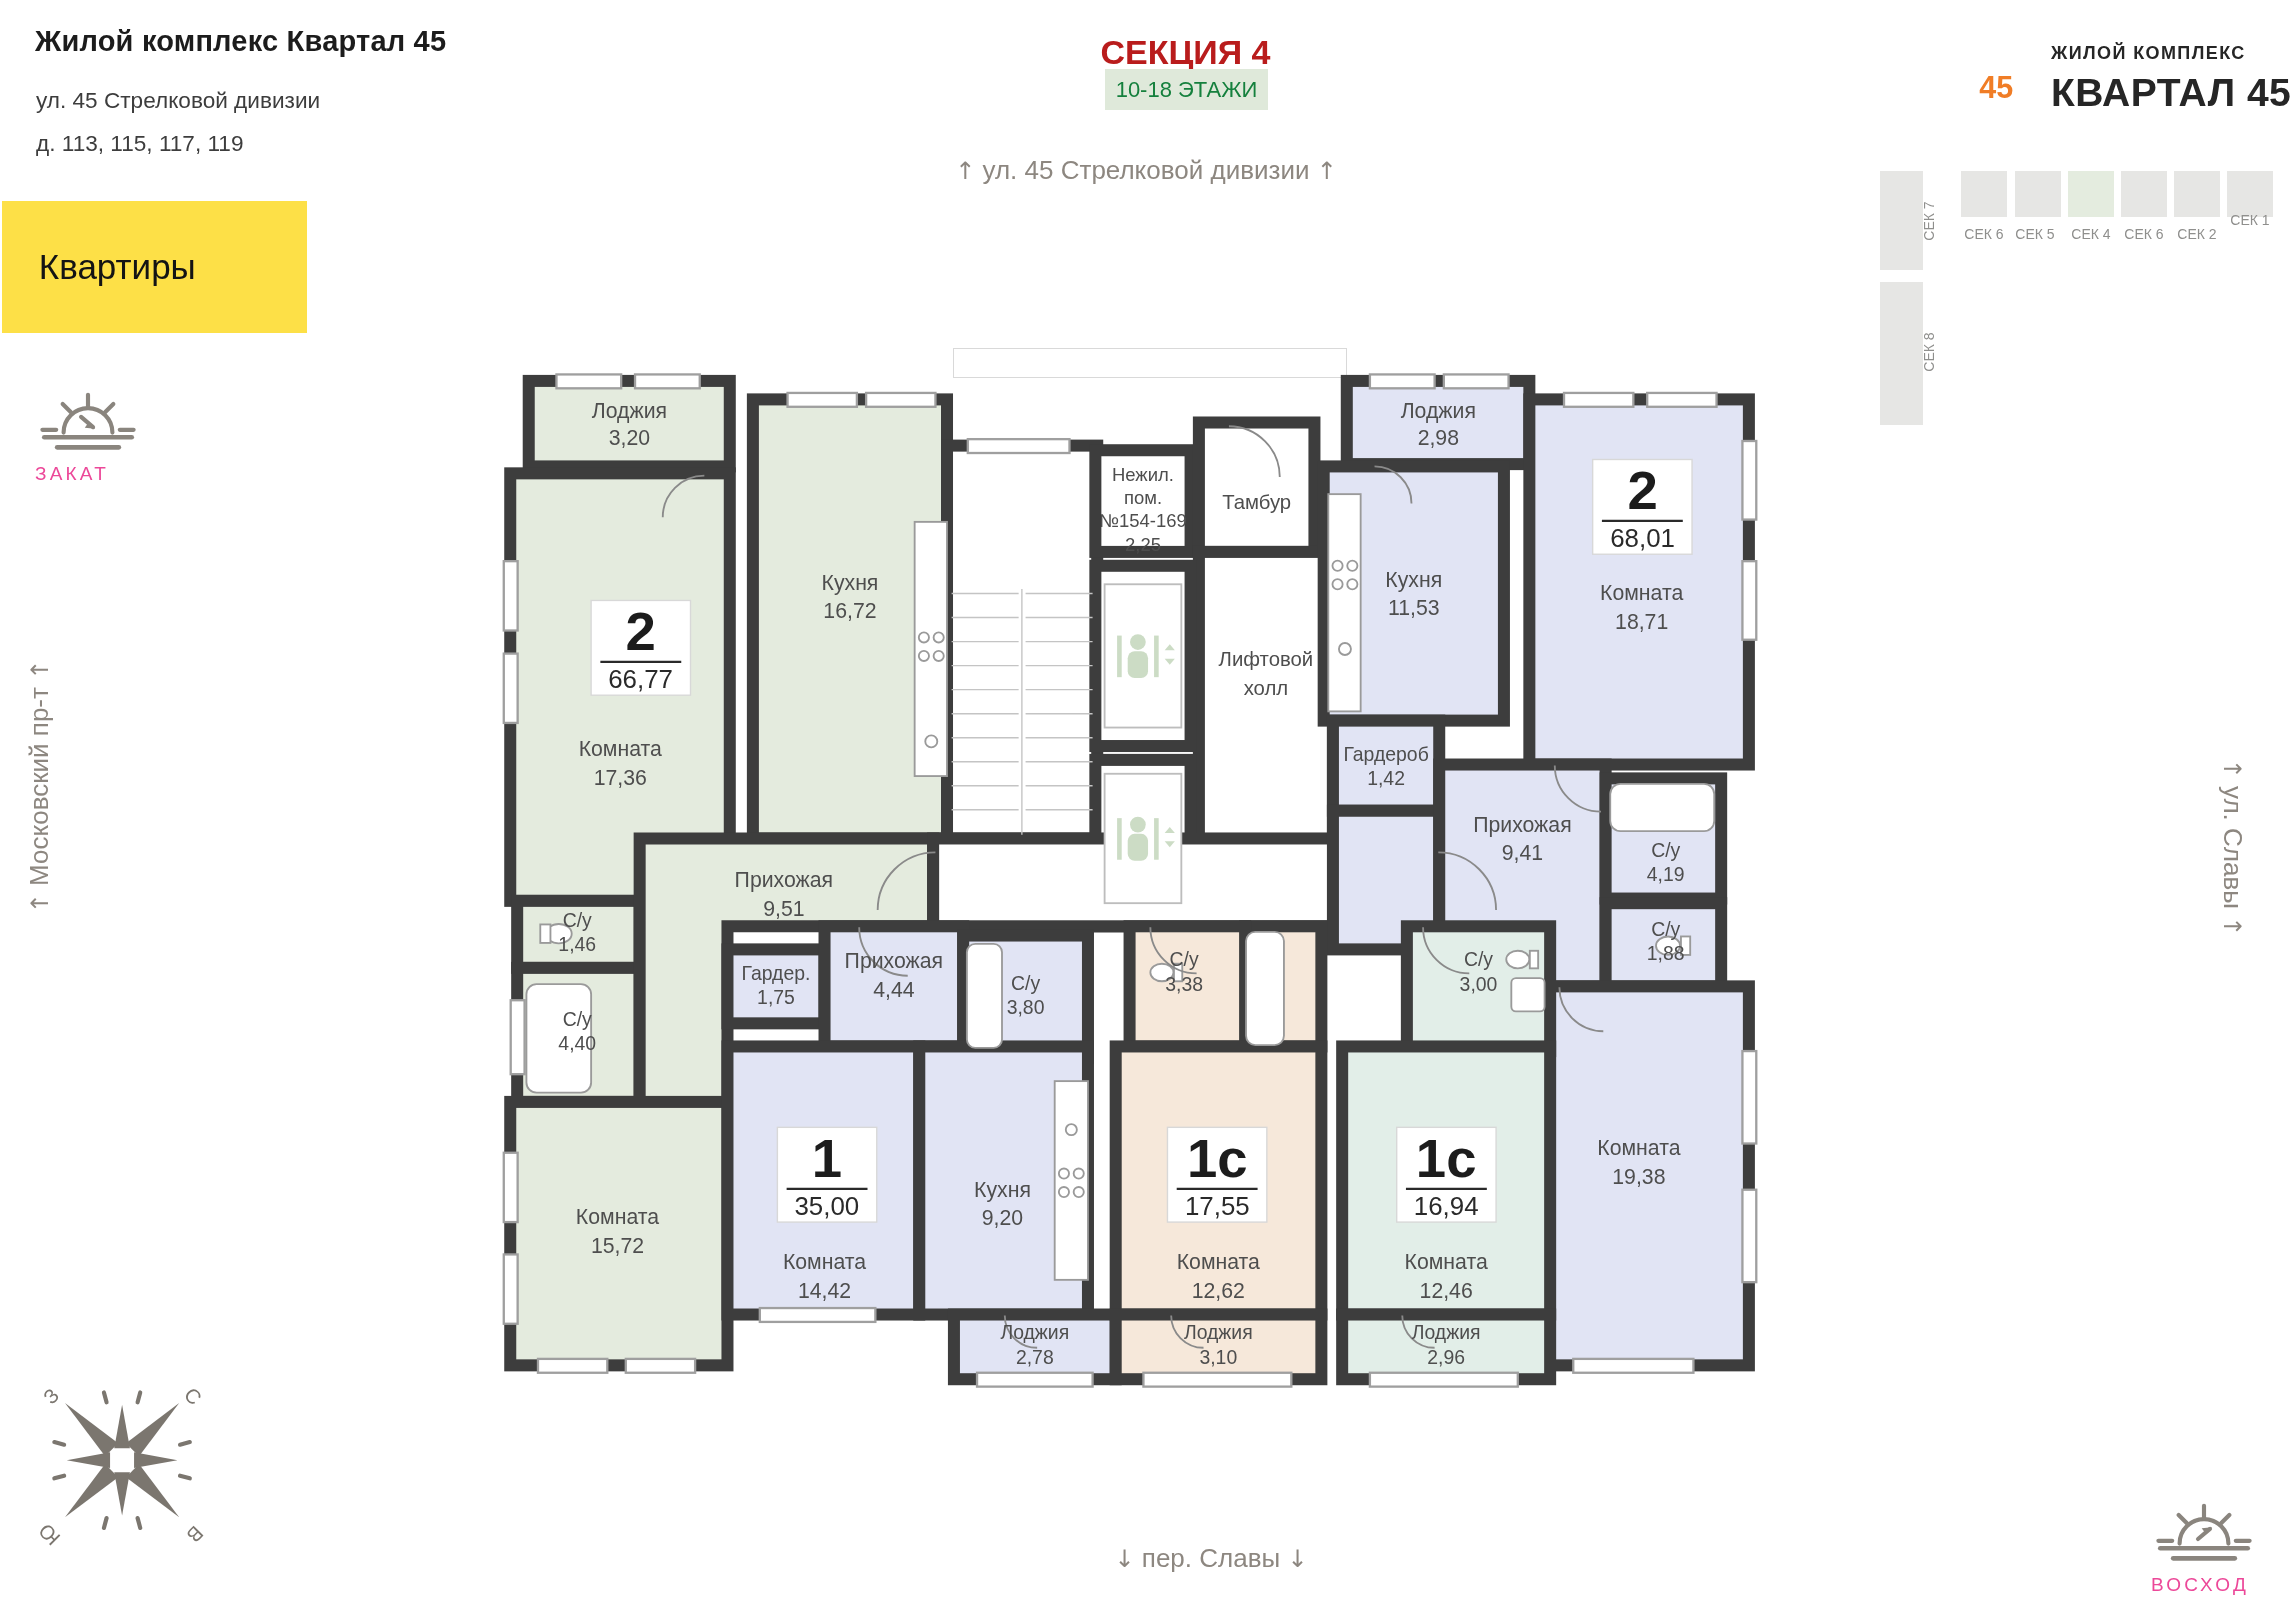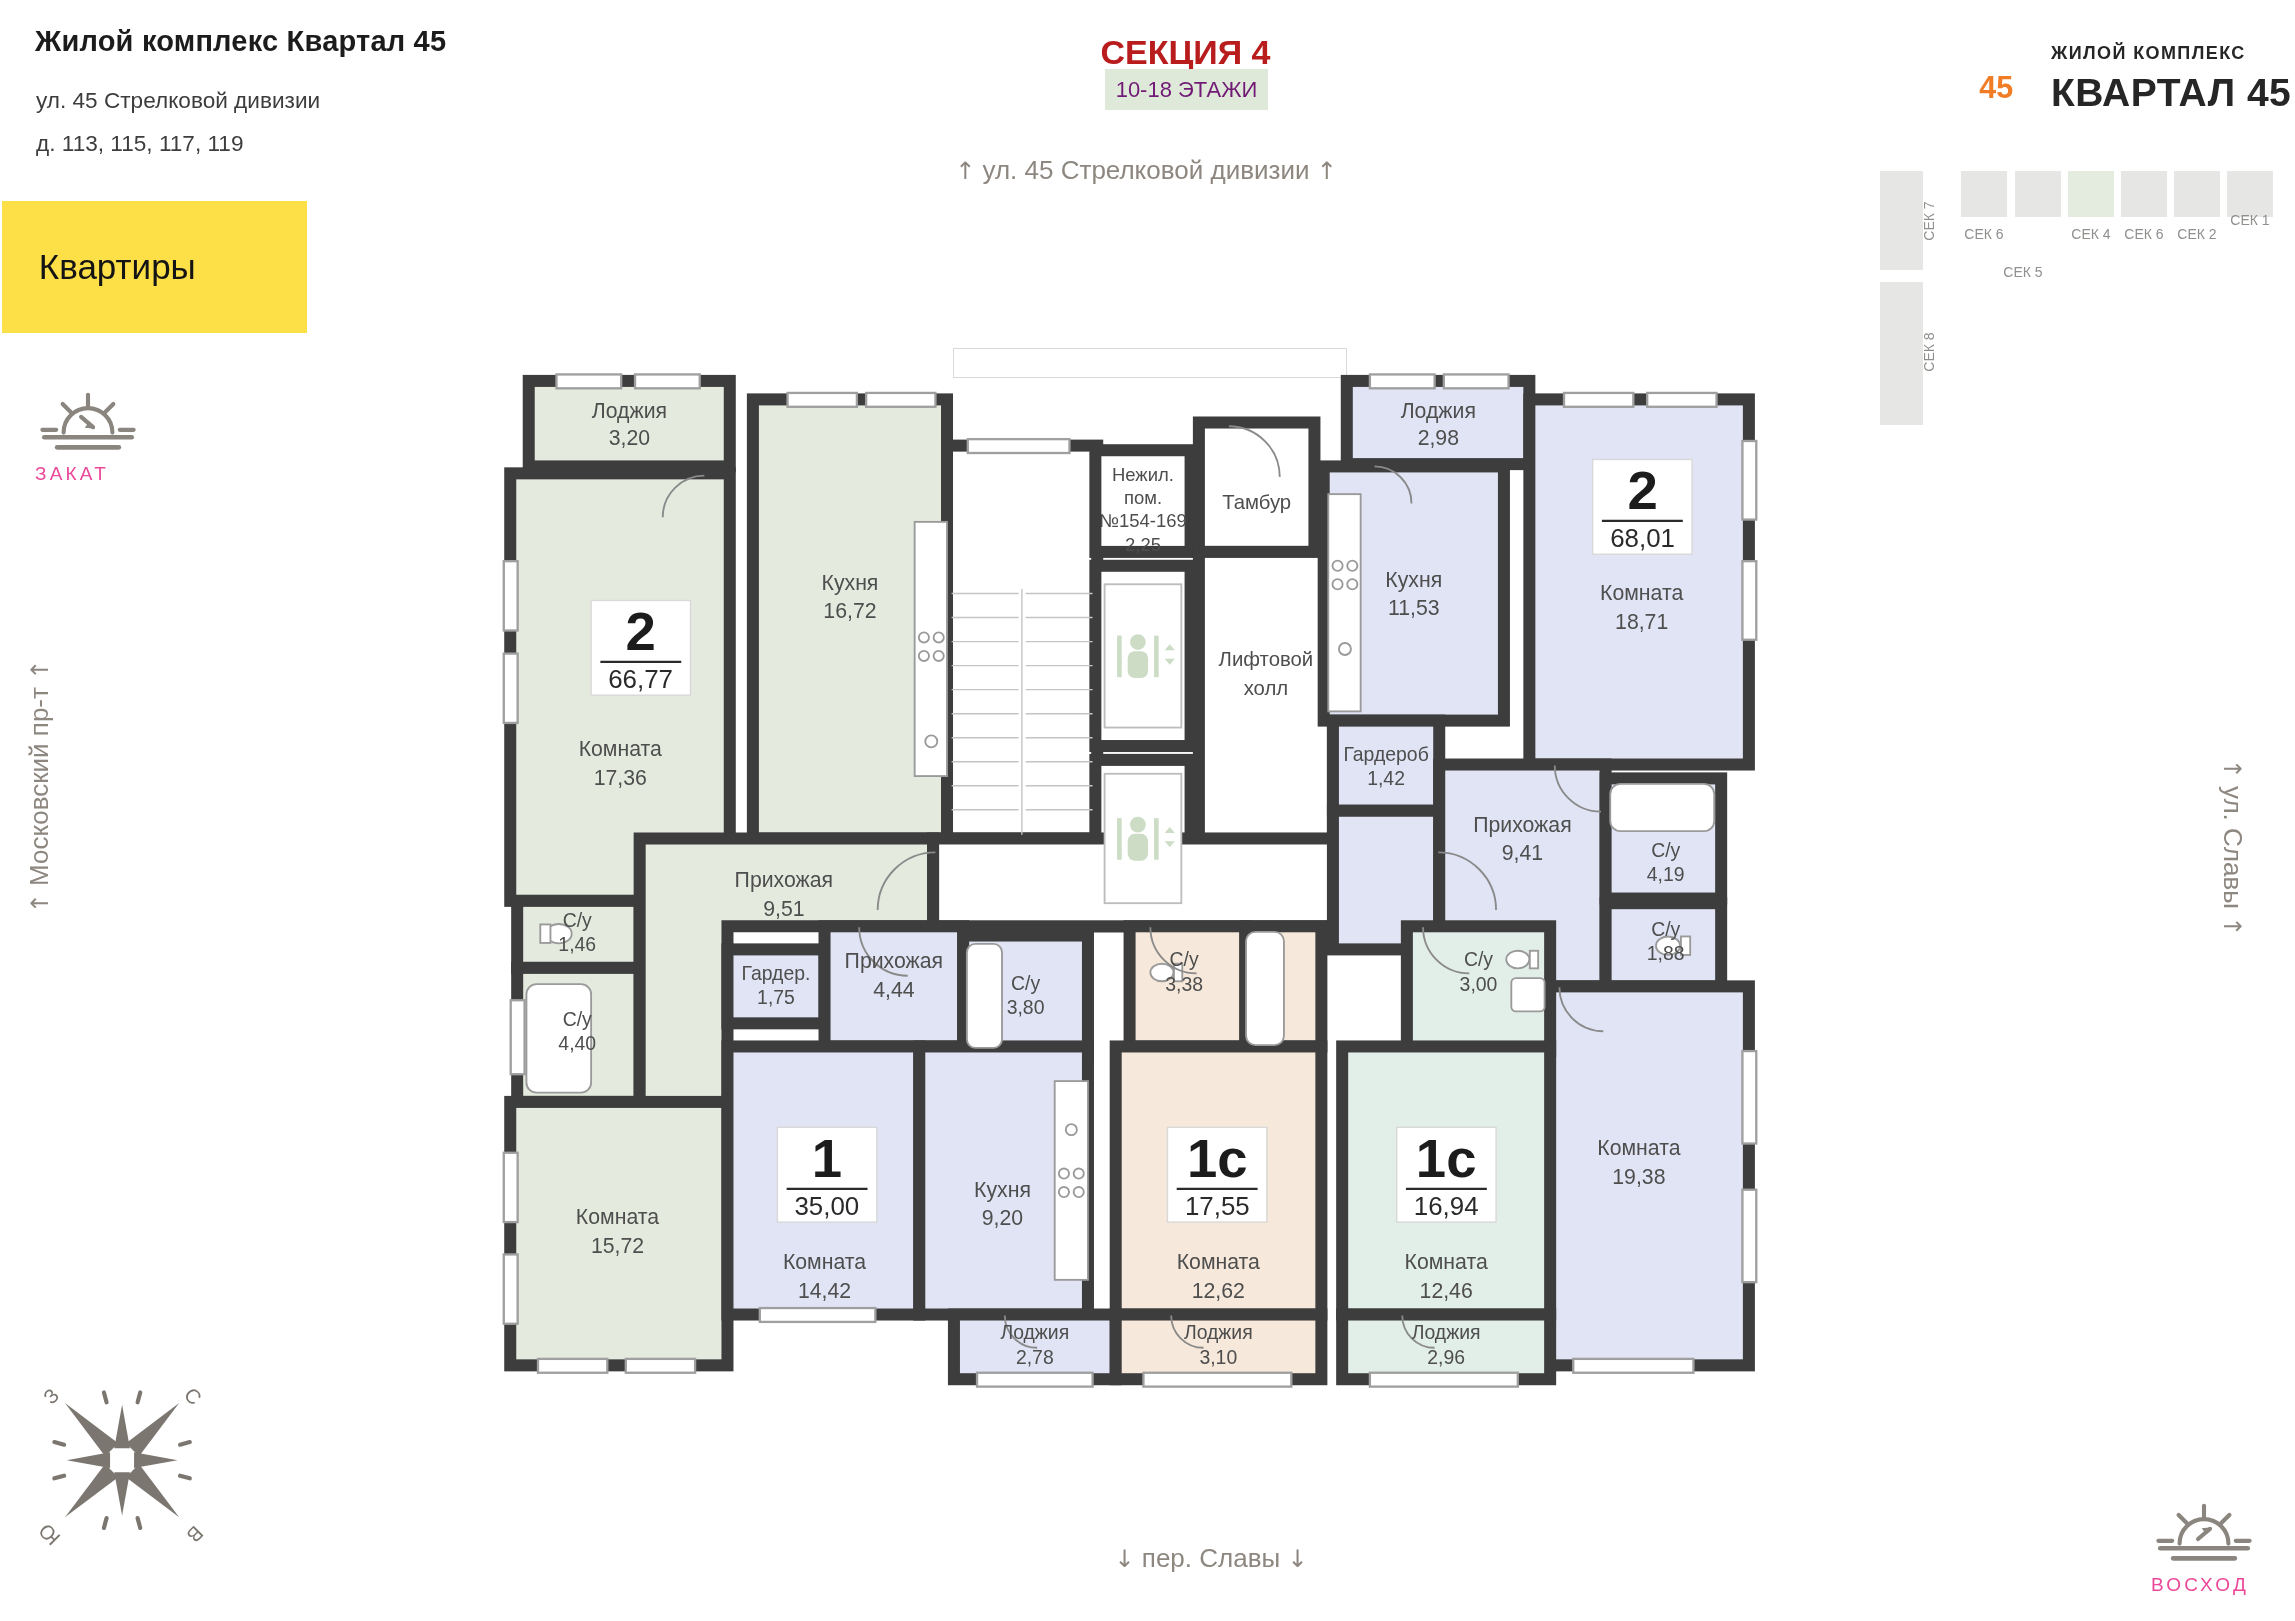--- a/index.html
+++ b/index.html
@@ -5,21 +5,21 @@
   html,body{margin:0;padding:0;background:#fff;}
   body{width:2295px;height:1621px;position:relative;font-family:"Liberation Sans",sans-serif;overflow:hidden;}
   .abs{position:absolute;}
   
   .title{left:35px;top:25.4px;font-size:29px;font-weight:700;color:#1c1c1c;letter-spacing:0.2px;}
   .addr{left:36px;top:79px;font-size:22.6px;color:#3d3d3d;line-height:1.92;}
   .flats-box{left:1.8px;top:201px;width:305px;height:132px;background:#fde047;display:flex;align-items:center;}
   .flats-box span{margin-left:37px;font-size:35px;color:#141414;}
   
   .sec-title{left:1047px;top:33px;width:277px;text-align:center;font-size:34px;font-weight:700;color:#b91c1c;}
-  .floors-box{left:1105px;top:69px;width:163px;height:41px;background:#dfe9da;text-align:center;line-height:41px;font-size:22px;color:#701a75;}
+  .floors-box{left:1105px;top:69px;width:163px;height:41px;background:#dfe9da;text-align:center;line-height:41px;font-size:22px;color:#15803d;}
   .street{color:#8d8780;font-size:26px;white-space:nowrap;}
   .street .ar{font-family:"DejaVu Sans",sans-serif;font-size:24px;}
   .street-top{left:878px;top:155px;width:536px;text-align:center;}
   .street-bottom{left:980px;top:1543px;width:462px;text-align:center;}
   .street-left{left:-169px;top:771px;width:416px;text-align:center;transform:rotate(-90deg);}
   .street-right{left:2070px;top:832px;width:324px;text-align:center;transform:rotate(90deg);}
   
   .logo-text{left:2051px;top:43px;color:#262626;}
   .logo-l1{font-size:18px;font-weight:700;letter-spacing:1.4px;}
   .logo-l2{font-size:39px;font-weight:800;letter-spacing:0.5px;margin-top:7px;}
@@ -119,21 +119,21 @@
   <div class="sec-block" style="left:3.7px;top:7px;width:43px;height:99px;"></div>
   <div class="sec-block" style="left:85px;top:7px;width:46px;height:46px;"></div>
   <div class="sec-block" style="left:139px;top:7px;width:46px;height:46px;"></div>
   <div class="sec-block active" style="left:192px;top:7px;width:46px;height:46px;"></div>
   <div class="sec-block" style="left:245px;top:7px;width:46px;height:46px;"></div>
   <div class="sec-block" style="left:298px;top:7px;width:46px;height:46px;"></div>
   <div class="sec-block" style="left:351px;top:7px;width:46px;height:46px;"></div>
   <div class="sec-block" style="left:3.7px;top:118px;width:43px;height:143px;"></div>
   <div class="sec-label vert" style="left:25.4px;top:49px;">СЕК 7</div>
   <div class="sec-label" style="left:85px;top:62px;text-align:center;">СЕК 6</div>
-  <div class="sec-label" style="left:124px;top:62px;margin-top:38px;">СЕК 5</div>
+  <div class="sec-label" style="left:136px;top:62px;">СЕК 5</div>
   <div class="sec-label" style="left:192px;top:62px;">СЕК 4</div>
   <div class="sec-label" style="left:245px;top:62px;">СЕК 6</div>
   <div class="sec-label" style="left:298px;top:62px;">СЕК 2</div>
   <div class="sec-label" style="left:351px;top:48px;">СЕК 1</div>
   <div class="sec-label vert" style="left:25.4px;top:180px;">СЕК 8</div>
 </div>
 
 <div class="abs street street-left">
   <span class="ar">↑</span>
   <span>Московский пр-т</span>

